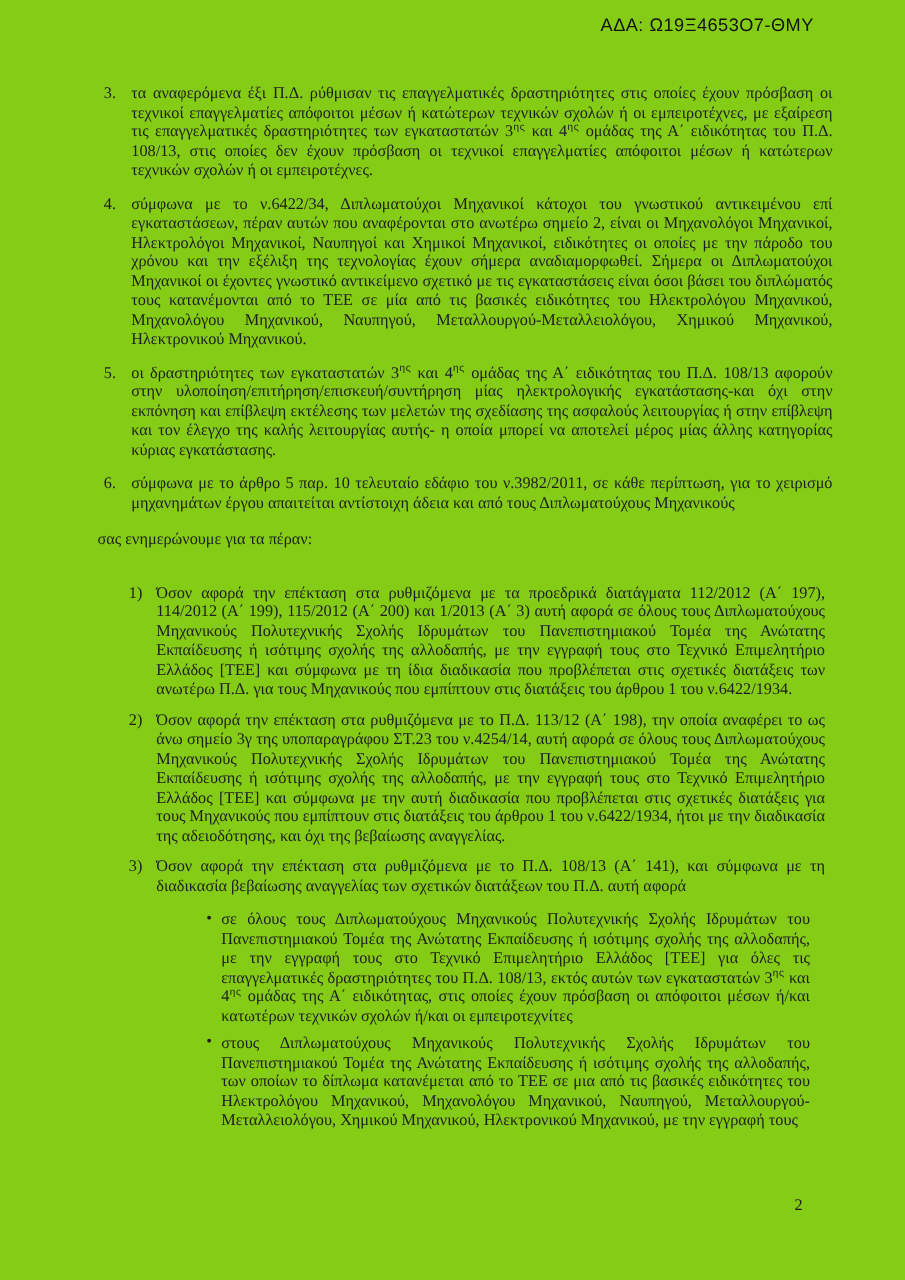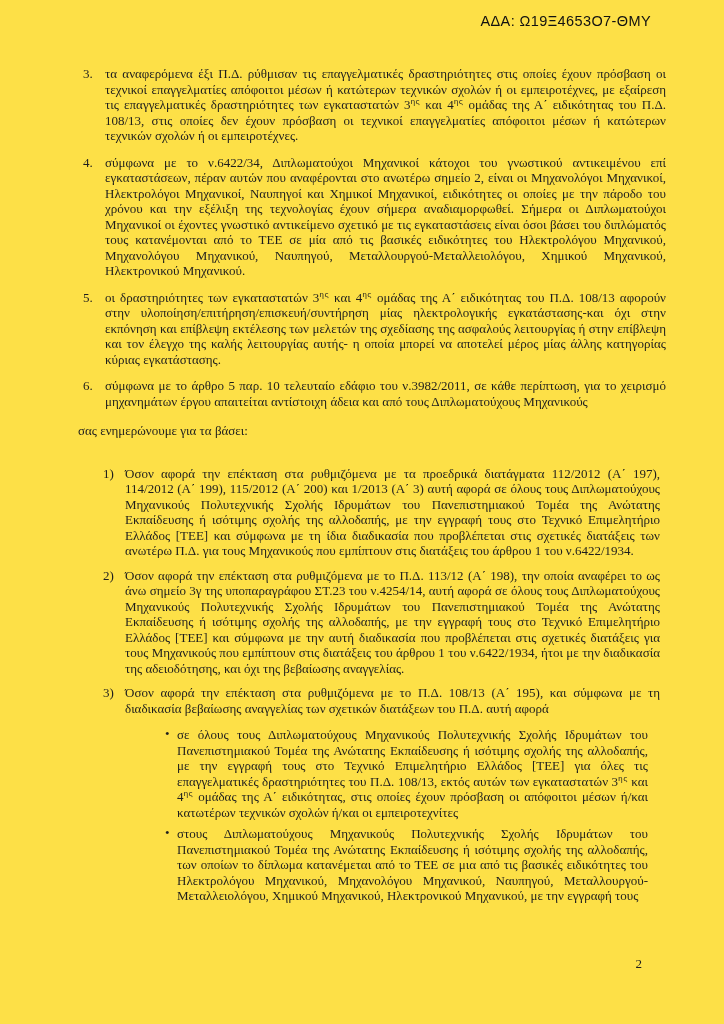--- a/index.html
+++ b/index.html
@@ -2,21 +2,21 @@
 <html lang="el"><head>
 <meta charset="utf-8">
 <style>
   * { margin: 0; padding: 0; box-sizing: border-box; }
   html, body { background: #e8e8e8; }
   .page {
     position: relative;
     width: 724px;
     height: 1024px;
     margin: 0 auto;
-    background: #fde047;
+    background: #84cc16;
     overflow: hidden;
     font-family: "Liberation Serif", serif;
     color: #1e1e1e;
   }
   .ada {
     position: absolute;
     top: 13px;
     right: 73px;
     font-family: "Liberation Sans", sans-serif;
     font-size: 14.5px;
@@ -108,34 +108,34 @@
       <div class="main-item">
         <span class="marker">5.</span>
         <div class="text"><span>οι δραστηριότητες των εγκαταστατών 3</span><sup>ης</sup><span> και 4</span><sup>ης</sup><span> ομάδας της Α΄ ειδικότητας του Π.Δ. 108/13 αφορούν στην υλοποίηση/επιτήρηση/επισκευή/συντήρηση μίας ηλεκτρολογικής εγκατάστασης-και όχι στην εκπόνηση και επίβλεψη εκτέλεσης των μελετών της σχεδίασης της ασφαλούς λειτουργίας ή στην επίβλεψη και τον έλεγχο της καλής λειτουργίας αυτής- η οποία μπορεί να αποτελεί μέρος μίας άλλης κατηγορίας κύριας εγκατάστασης.</span></div>
       </div>
       <div class="main-item">
         <span class="marker">6.</span>
         <div class="text"><span>σύμφωνα με το άρθρο 5 παρ. 10 τελευταίο εδάφιο του ν.3982/2011, σε κάθε περίπτωση, για το χειρισμό μηχανημάτων έργου απαιτείται αντίστοιχη άδεια και από τους Διπλωματούχους Μηχανικούς</span></div>
       </div>
     </div>
 
-    <p class="intro-line">σας ενημερώνουμε για τα βάσει:</p>
+    <p class="intro-line">σας ενημερώνουμε για τα πέραν:</p>
 
     <div class="sub-list">
       <div class="sub-item">
         <span class="marker">1)</span>
         <div class="text"><span>Όσον αφορά την επέκταση στα ρυθμιζόμενα με τα προεδρικά διατάγματα 112/2012 (Α΄ 197), 114/2012 (Α΄ 199), 115/2012 (Α΄ 200) και 1/2013 (Α΄ 3) αυτή αφορά σε όλους τους Διπλωματούχους Μηχανικούς Πολυτεχνικής Σχολής Ιδρυμάτων του Πανεπιστημιακού Τομέα της Ανώτατης Εκπαίδευσης ή ισότιμης σχολής της αλλοδαπής, με την εγγραφή τους στο Τεχνικό Επιμελητήριο Ελλάδος [ΤΕΕ] και σύμφωνα με τη ίδια διαδικασία που προβλέπεται στις σχετικές διατάξεις των ανωτέρω Π.Δ. για τους Μηχανικούς που εμπίπτουν στις διατάξεις του άρθρου 1 του ν.6422/1934.</span></div>
       </div>
       <div class="sub-item">
         <span class="marker">2)</span>
         <div class="text"><span>Όσον αφορά την επέκταση στα ρυθμιζόμενα με το Π.Δ. 113/12 (Α΄ 198), την οποία αναφέρει το ως άνω σημείο 3γ της υποπαραγράφου ΣΤ.23 του ν.4254/14, αυτή αφορά σε όλους τους Διπλωματούχους Μηχανικούς Πολυτεχνικής Σχολής Ιδρυμάτων του Πανεπιστημιακού Τομέα της Ανώτατης Εκπαίδευσης ή ισότιμης σχολής της αλλοδαπής, με την εγγραφή τους στο Τεχνικό Επιμελητήριο Ελλάδος [ΤΕΕ] και σύμφωνα με την αυτή διαδικασία που προβλέπεται στις σχετικές διατάξεις για τους Μηχανικούς που εμπίπτουν στις διατάξεις του άρθρου 1 του ν.6422/1934, ήτοι με την διαδικασία της αδειοδότησης, και όχι της βεβαίωσης αναγγελίας.</span></div>
       </div>
       <div class="sub-item">
         <span class="marker">3)</span>
-        <div class="text"><span>Όσον αφορά την επέκταση στα ρυθμιζόμενα με το Π.Δ. 108/13 (Α΄ 195), και σύμφωνα με τη διαδικασία βεβαίωσης αναγγελίας των σχετικών διατάξεων του Π.Δ. αυτή αφορά</span></div>
+        <div class="text"><span>Όσον αφορά την επέκταση στα ρυθμιζόμενα με το Π.Δ. 108/13 (Α΄ 141), και σύμφωνα με τη διαδικασία βεβαίωσης αναγγελίας των σχετικών διατάξεων του Π.Δ. αυτή αφορά</span></div>
 
         <div class="bullet-list">
           <div class="bullet-item">
             <span class="dot">•</span>
             <div class="text"><span>σε όλους τους Διπλωματούχους Μηχανικούς Πολυτεχνικής Σχολής Ιδρυμάτων του Πανεπιστημιακού Τομέα της Ανώτατης Εκπαίδευσης ή ισότιμης σχολής της αλλοδαπής, με την εγγραφή τους στο Τεχνικό Επιμελητήριο Ελλάδος [ΤΕΕ] για όλες τις επαγγελματικές δραστηριότητες του Π.Δ. 108/13, εκτός αυτών των εγκαταστατών 3</span><sup>ης</sup><span> και 4</span><sup>ης</sup><span> ομάδας της Α΄ ειδικότητας, στις οποίες έχουν πρόσβαση οι απόφοιτοι μέσων ή/και κατωτέρων τεχνικών σχολών ή/και οι εμπειροτεχνίτες</span></div>
           </div>
           <div class="bullet-item">
             <span class="dot">•</span>
             <div class="text"><span>στους Διπλωματούχους Μηχανικούς Πολυτεχνικής Σχολής Ιδρυμάτων του Πανεπιστημιακού Τομέα της Ανώτατης Εκπαίδευσης ή ισότιμης σχολής της αλλοδαπής, των οποίων το δίπλωμα κατανέμεται από το ΤΕΕ σε μια από τις βασικές ειδικότητες του Ηλεκτρολόγου Μηχανικού, Μηχανολόγου Μηχανικού, Ναυπηγού, Μεταλλουργού-Μεταλλειολόγου, Χημικού Μηχανικού, Ηλεκτρονικού Μηχανικού, με την εγγραφή τους</span></div>
           </div>

